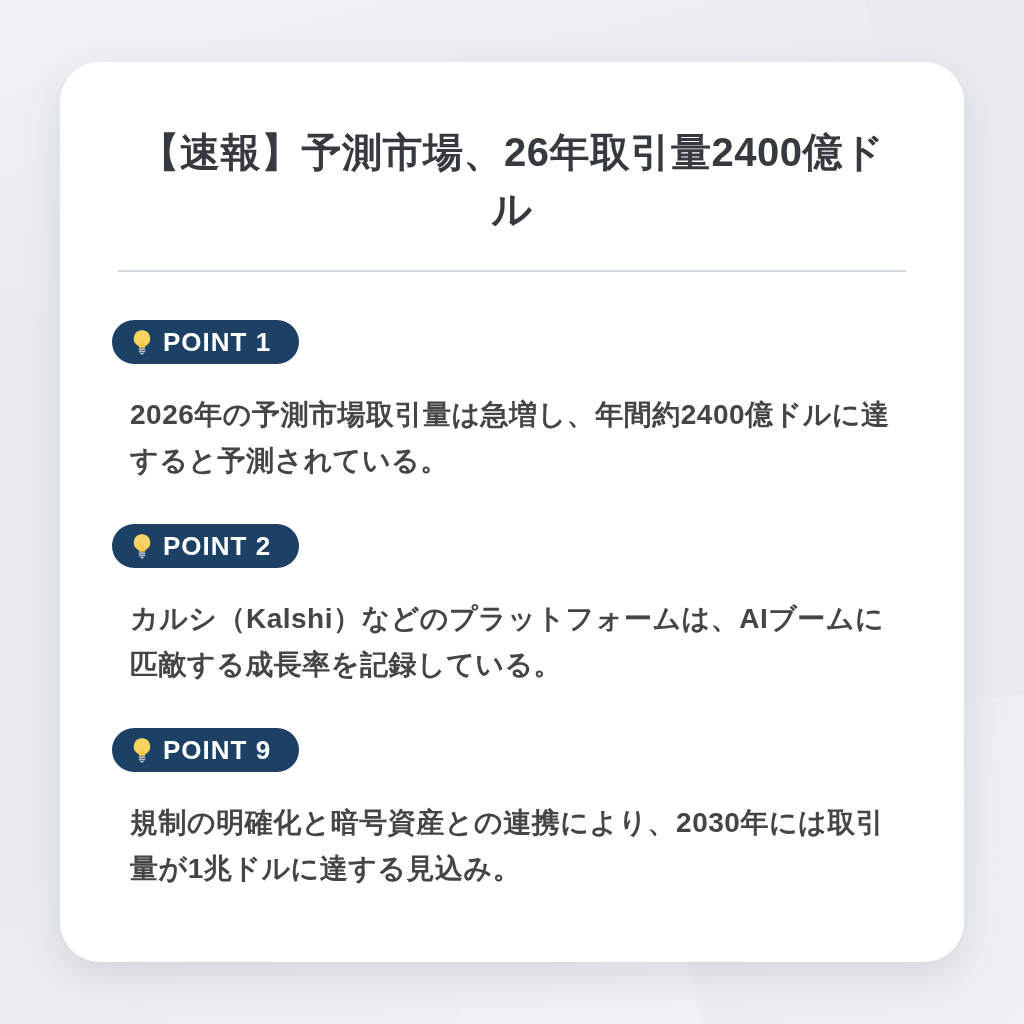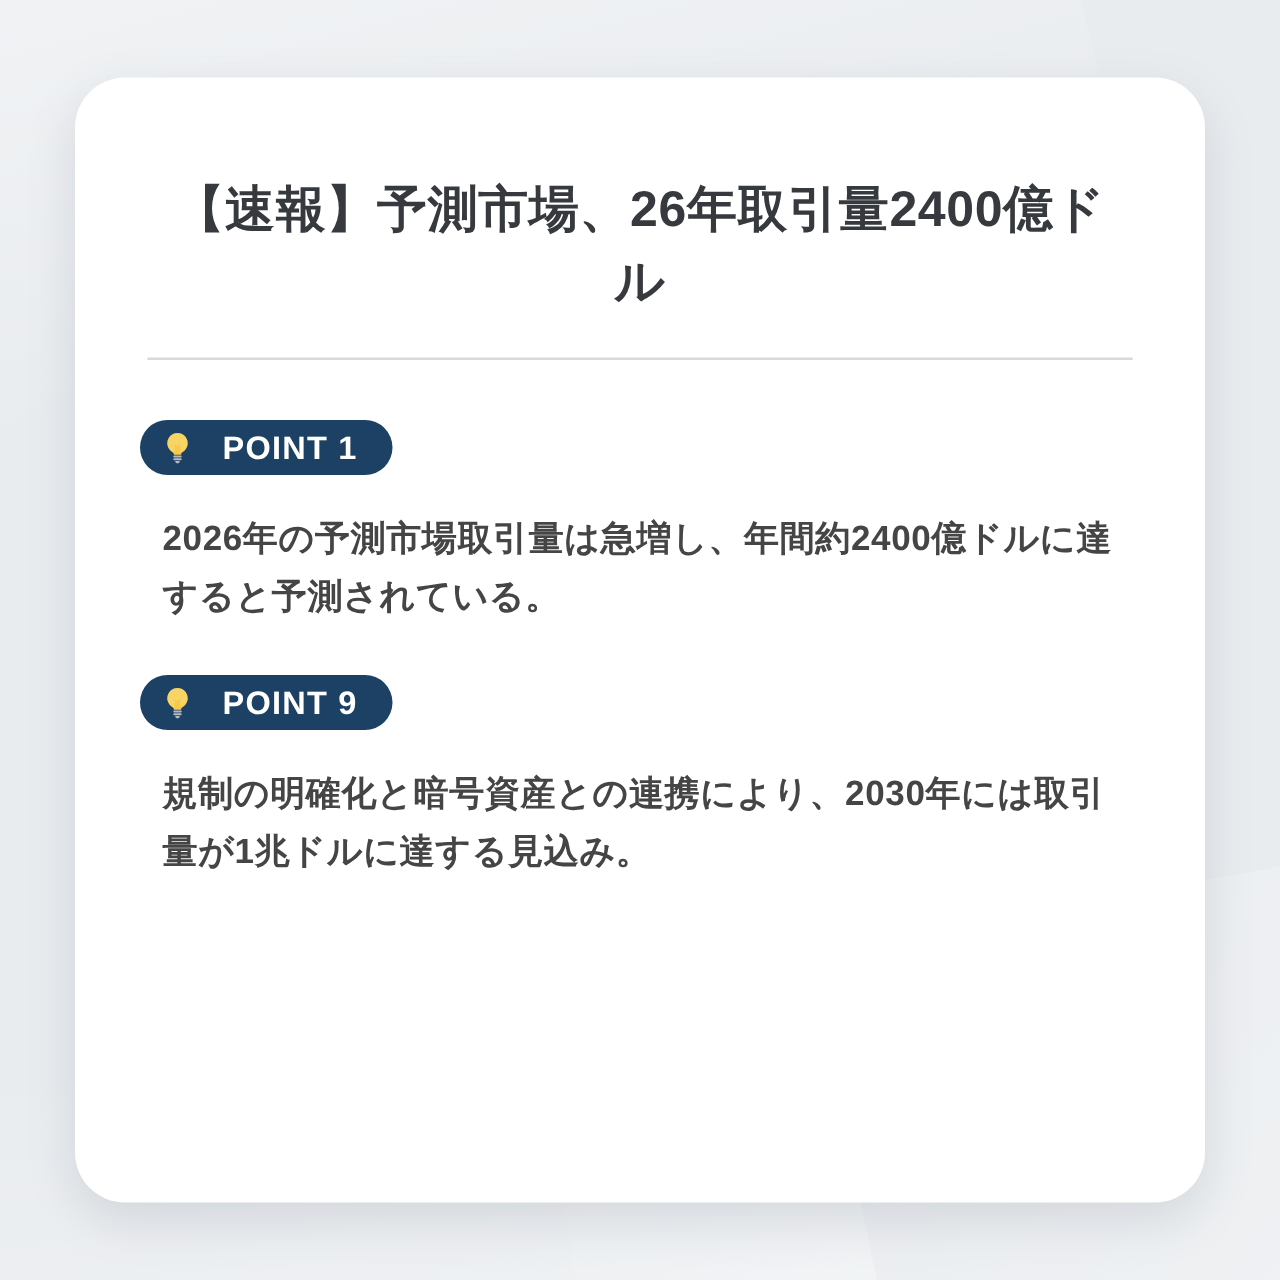--- a/index.html
+++ b/index.html
@@ -44,41 +44,41 @@
     position: absolute;
     left: 60px; top: 62px;
     width: 904px; height: 900px;
     box-sizing: border-box;
     background: #ffffff;
     border-radius: 40px;
     padding: 44px 52px;
     box-shadow: 0 14px 38px rgba(96,108,122,0.18);
   }
   .title {
-    margin: 16px auto;
+    margin: 0 auto;
     padding: 18px 10px 0 10px;
     text-align: center;
     color: #36393e;
     font-size: 40px;
     font-weight: 700;
     line-height: 57px;
     letter-spacing: 0.5px;
   }
   .title .tline { display: block; }
   .divider {
     height: 2px;
     background: #d5dade;
     margin: 32px 6px 48px 6px;
     border: none;
   }
   .point { margin: 0 0 40px 0; }
   .badge {
     display: inline-flex;
     align-items: center;
-    gap: 22px;
+    gap: 7px;
     height: 44px;
     padding: 0 28px 0 16px;
     border-radius: 23px;
     background: #1d4164;
     color: #ffffff;
     font-size: 26px;
     font-weight: 700;
     letter-spacing: 1px;
     margin-bottom: 12px;
   }
@@ -119,20 +119,35 @@
             <rect x="9.1" y="17.4" width="5.8" height="1.5" rx="0.75" fill="#b3bac3"></rect>
             <rect x="9.1" y="19.3" width="5.8" height="1.5" rx="0.75" fill="#b3bac3"></rect>
             <path d="M10.4 21.3h3.2a1.6 1.6 0 0 1-3.2 0z" fill="#b3bac3"></path>
           </svg>
         </span>
         <span class="badge-label">POINT 1</span>
       </div>
       <p class="ptext">2026年の予測市場取引量は急増し、年間約2400億ドルに達すると予測されている。</p>
     </section>
 
+    <section class="point">
+      <div class="badge">
+        <span>
+          <svg width="28" height="28" viewBox="0 0 24 24" aria-hidden="true">
+            <path d="M12 2a7 7 0 0 1 3.6 13c-.7.42-1.1 1.05-1.1 1.76V17H9.5v-.24c0-.71-.4-1.34-1.1-1.76A7 7 0 0 1 12 2z" fill="#f7c948"></path>
+            <path d="M12 2a7 7 0 0 0-2.4 13.57l.9-4.07-1-2 2.5 1.5 2.5-1.5-1 2 .9 4.07A7 7 0 0 0 12 2z" fill="#fadd7d" opacity="0.55"></path>
+            <rect x="9.1" y="17.4" width="5.8" height="1.5" rx="0.75" fill="#b3bac3"></rect>
+            <rect x="9.1" y="19.3" width="5.8" height="1.5" rx="0.75" fill="#b3bac3"></rect>
+            <path d="M10.4 21.3h3.2a1.6 1.6 0 0 1-3.2 0z" fill="#b3bac3"></path>
+          </svg>
+        </span>
+        <span class="badge-label">POINT 2</span>
+      </div>
+      <p class="ptext">カルシ（Kalshi）などのプラットフォームは、AIブームに匹敵する成長率を記録している。</p>
+    </section>
 
     <section class="point">
       <div class="badge">
         <span>
           <svg width="28" height="28" viewBox="0 0 24 24" aria-hidden="true">
             <path d="M12 2a7 7 0 0 1 3.6 13c-.7.42-1.1 1.05-1.1 1.76V17H9.5v-.24c0-.71-.4-1.34-1.1-1.76A7 7 0 0 1 12 2z" fill="#f7c948"></path>
             <path d="M12 2a7 7 0 0 0-2.4 13.57l.9-4.07-1-2 2.5 1.5 2.5-1.5-1 2 .9 4.07A7 7 0 0 0 12 2z" fill="#fadd7d" opacity="0.55"></path>
             <rect x="9.1" y="17.4" width="5.8" height="1.5" rx="0.75" fill="#b3bac3"></rect>
             <rect x="9.1" y="19.3" width="5.8" height="1.5" rx="0.75" fill="#b3bac3"></rect>
             <path d="M10.4 21.3h3.2a1.6 1.6 0 0 1-3.2 0z" fill="#b3bac3"></path>

